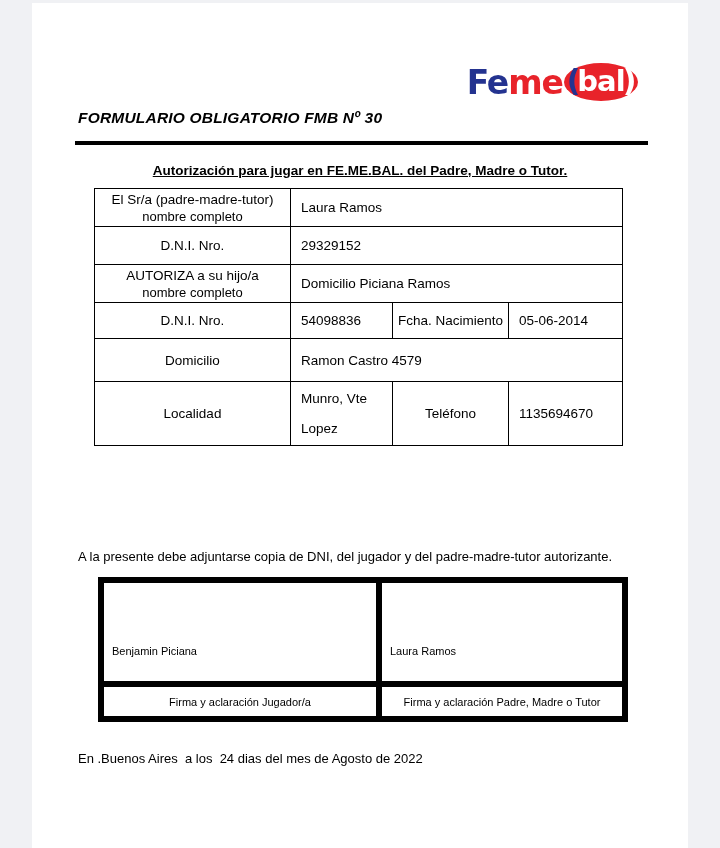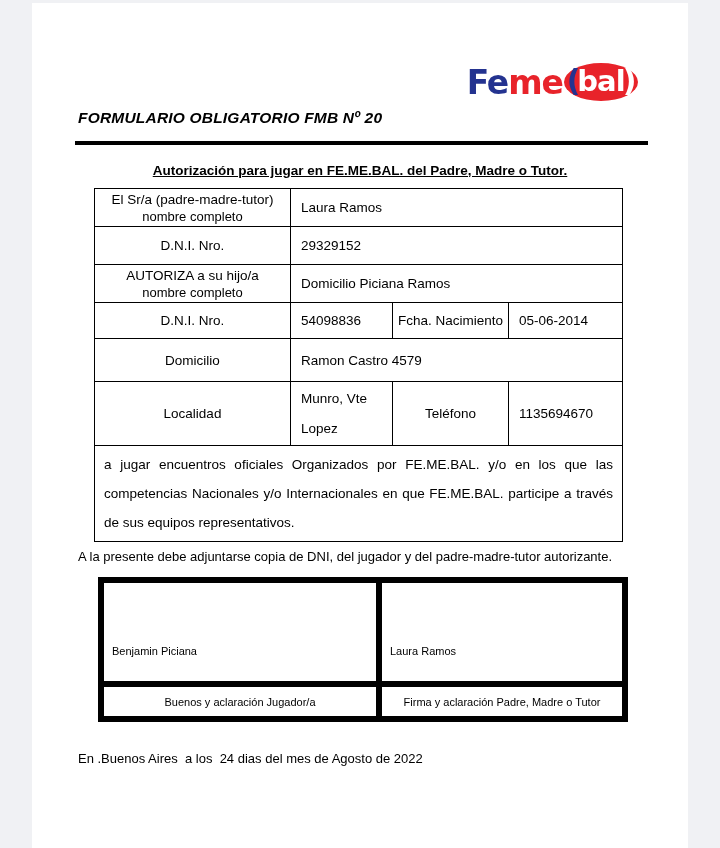--- a/index.html
+++ b/index.html
@@ -128,21 +128,21 @@
   <div class="logo">
     <span style="color: rgb(36, 51, 144);">Fe</span>
     <span style="color: rgb(232, 35, 42);">me</span>
     <span class="logo-oval" style="background: rgb(232, 35, 42);">
       <span class="paren-open">(</span>
       <span class="bal-text">bal</span>
       <span class="paren-close">)</span>
     </span>
   </div>
 
-  <div class="title">FORMULARIO OBLIGATORIO FMB Nº 20</div>
+  <div class="title">FORMULARIO OBLIGATORIO FMB Nº 30</div>
   <div class="title-rule"></div>
   <div class="subtitle">Autorización para jugar en FE.ME.BAL. del Padre, Madre o Tutor.</div>
 
   <table class="main-table">
     <colgroup>
         <col style="width:196px">
         <col style="width:102px">
         <col style="width:116px">
         <col style="width:114px">
       </colgroup>
@@ -174,40 +174,37 @@
     <tr class="r5">
       <td class="label">Domicilio</td>
       <td class="value" colspan="3">Ramon Castro 4579</td>
     </tr>
     <tr class="r6">
       <td class="label">Localidad</td>
       <td class="value wrap-value">Munro, Vte Lopez</td>
       <td class="label">Teléfono</td>
       <td class="value">1135694670</td>
     </tr>
-    <tr>
-      <td class="paragraph-cell" colspan="4">a jugar encuentros oficiales Organizados por FE.ME.BAL. y/o en los que las competencias Nacionales y/o Internacionales en que FE.ME.BAL. participe a través de sus equipos representativos.</td>
-    </tr>
   </tbody>
     </table>
 
   <div class="note">A la presente debe adjuntarse copia de DNI, del jugador y del padre-madre-tutor autorizante.</div>
 
   <table class="sig-table">
     <colgroup>
         <col style="width:278px">
         <col style="width:246px">
       </colgroup>
     <tbody>
         <tr>
       <td class="sig-name">Benjamin Piciana</td>
       <td class="sig-name">Laura Ramos</td>
     </tr>
     <tr>
-      <td class="sig-caption">Buenos y aclaración Jugador/a</td>
+      <td class="sig-caption">Firma y aclaración Jugador/a</td>
       <td class="sig-caption">Firma y aclaración Padre, Madre o Tutor</td>
     </tr>
   </tbody>
     </table>
 
   <div class="dateline">En .Buenos Aires  a los  24 dias del mes de Agosto de 2022</div>
 
 </div>
 
 </body></html>

